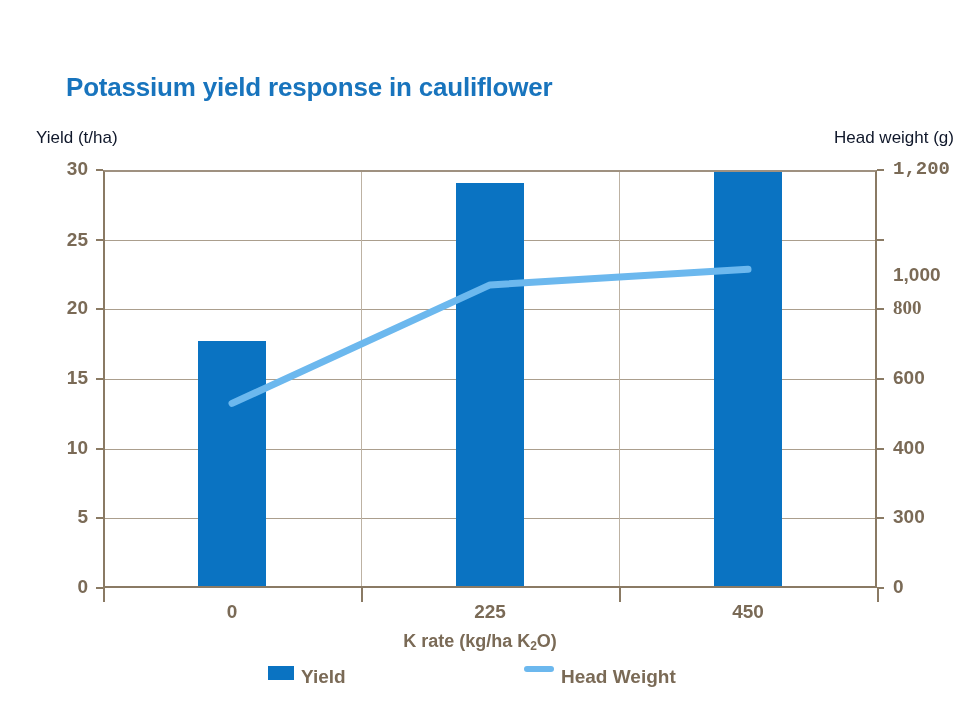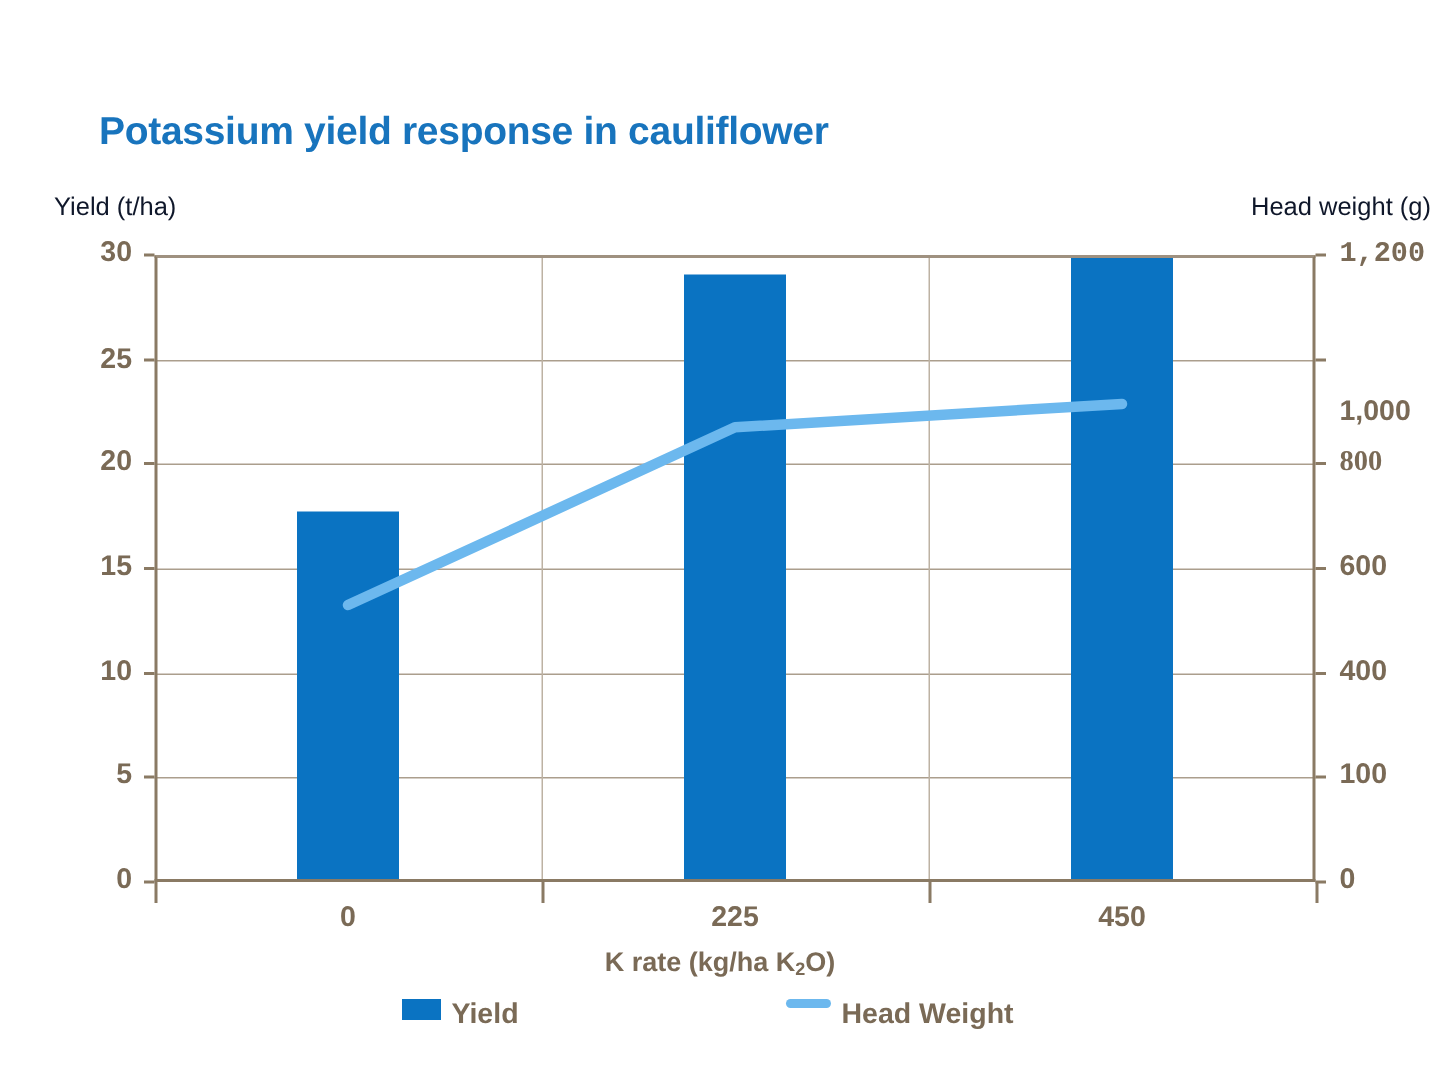--- a/index.html
+++ b/index.html
@@ -217,21 +217,21 @@
       <div class="tick-mark-left" style="top: 238.667px;"></div>
       <div class="tick-label left" style="top: 229px;">25</div>
       <div class="tick-mark-left" style="top: 169px;"></div>
       <div class="tick-label left" style="top: 158px;">30</div>
     </div>
 
   <div id="right-ticks">
       <div class="tick-mark-right" style="top: 587px;"></div>
       <div class="tick-label right" style="top: 576px;">0</div>
       <div class="tick-mark-right" style="top: 517.333px;"></div>
-      <div class="tick-label right" style="top: 506.333px;">100</div>
+      <div class="tick-label right" style="top: 506.333px;">300</div>
       <div class="tick-mark-right" style="top: 447.667px;"></div>
       <div class="tick-label right" style="top: 436.667px; text-align: right;">400</div>
       <div class="tick-mark-right" style="top: 378px;"></div>
       <div class="tick-label right" style="top: 367px;">600</div>
       <div class="tick-mark-right" style="top: 308.333px;"></div>
       <div class="tick-label right" style="top: 297.333px; font-family: Liberation Serif, serif;">800</div>
       <div class="tick-mark-right" style="top: 238.667px;"></div>
       <div class="tick-label right" style="top: 227.667px; margin-top: 36px;">1,000</div>
       <div class="tick-mark-right" style="top: 169px;"></div>
       <div class="tick-label right" style="top: 158px; font-family: Liberation Mono, monospace;">1,200</div>

